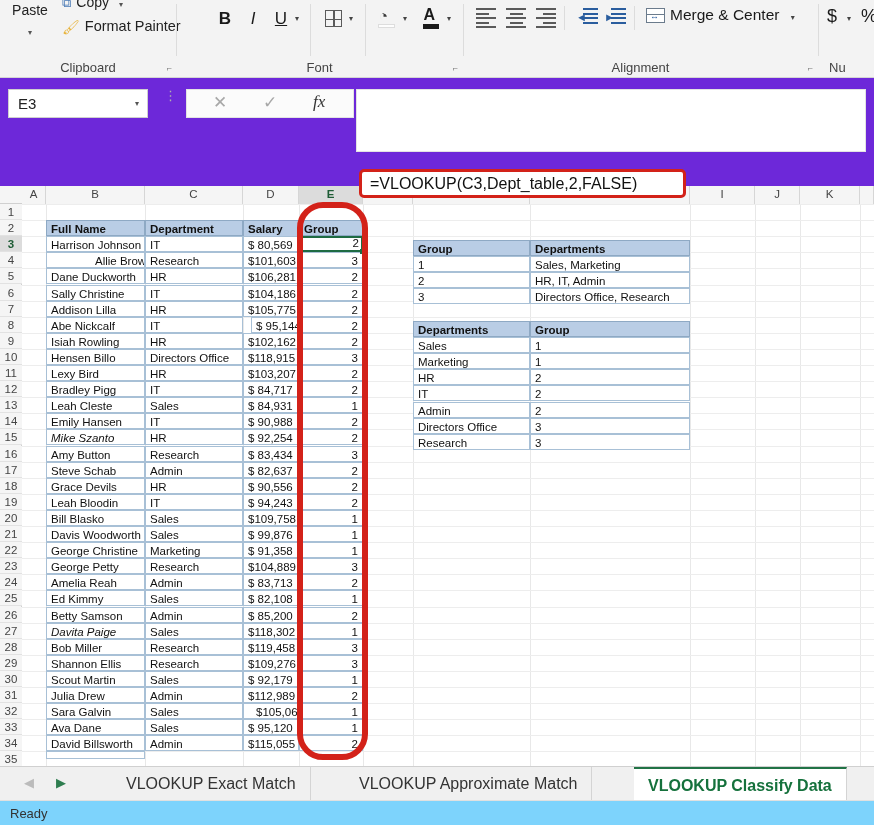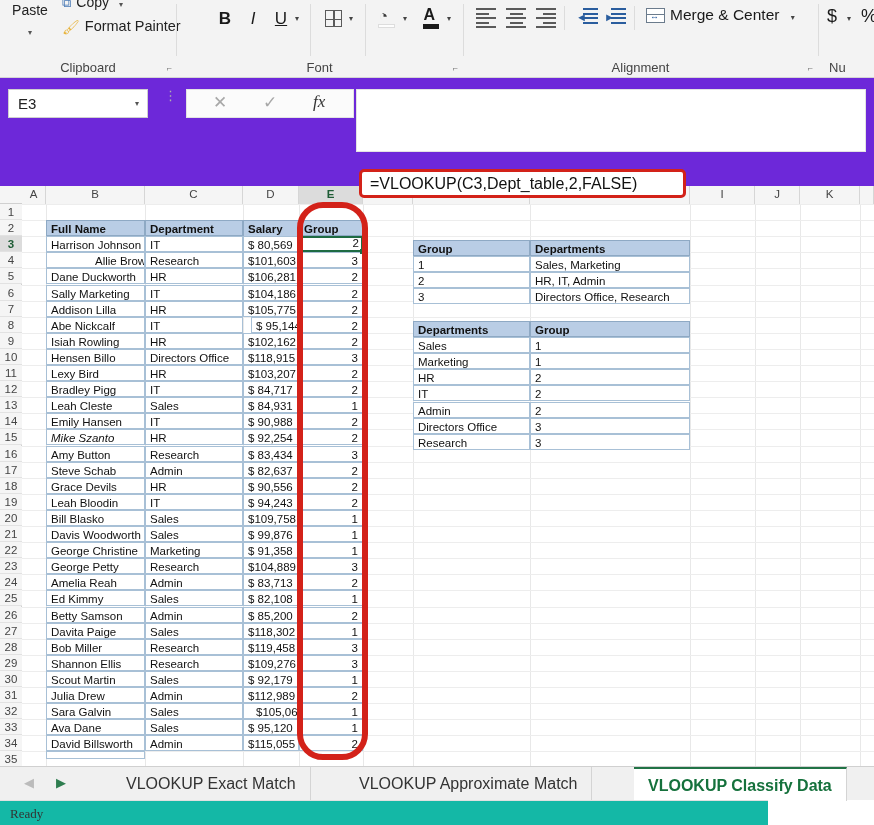--- a/index.html
+++ b/index.html
@@ -183,22 +183,22 @@
   .stab {
     position:absolute; top:0; height:34px; line-height:33px;
     font-size:16px; color:#333; padding:0 14px; white-space:nowrap;
     border-right:1px solid #d4d4d4;
   }
   .stab.active {
     background:#ffffff; color:#15713c; font-weight:bold;
     border-top:2px solid #217346; border-right:1px solid #d4d4d4;
   }
   .statusbar {
-    position:absolute; left:0; top:800px; width:768px; height:25px;
-    background:#14b8a6; border-top:1px solid #e0e0e0;font-family:Liberation Serif, serif;
+    position:absolute; left:0; top:800px; width:874px; height:25px;
+    background:#7dd3fc; border-top:1px solid #e0e0e0;
   }
   .statusbar .txt { position:absolute; left:10px; top:5px; font-size:13px; color:#333;}
 </style>
 </head>
 <body>
 
 <div class="ribbon">
 
   <div class="rgroup" style="left:0;width:176px;">
     <div class="paste-btn">
@@ -419,21 +419,21 @@
       <div class="dcell tbl-cell pad-l" style="left: 221px; top: 32.2px; width: 56px; height: 16.1px;">$  80,569</div>
       <div class="dcell tbl-cell num-right" style="left: 277px; top: 32.2px; width: 64px; height: 16.1px;">2</div>
       <div class="dcell tbl-cell pad-l" style="left: 24px; top: 48.3px; width: 99px; height: 16.1px; padding-left: 48px;">Allie Brown</div>
       <div class="dcell tbl-cell pad-l" style="left: 123px; top: 48.3px; width: 98px; height: 16.1px;">Research</div>
       <div class="dcell tbl-cell pad-l" style="left: 221px; top: 48.3px; width: 56px; height: 16.1px;">$101,603</div>
       <div class="dcell tbl-cell num-right" style="left: 277px; top: 48.3px; width: 64px; height: 16.1px;">3</div>
       <div class="dcell tbl-cell pad-l" style="left: 24px; top: 64.4px; width: 99px; height: 16.1px;">Dane Duckworth</div>
       <div class="dcell tbl-cell pad-l" style="left: 123px; top: 64.4px; width: 98px; height: 16.1px;">HR</div>
       <div class="dcell tbl-cell pad-l" style="left: 221px; top: 64.4px; width: 56px; height: 16.1px;">$106,281</div>
       <div class="dcell tbl-cell num-right" style="left: 277px; top: 64.4px; width: 64px; height: 16.1px;">2</div>
-      <div class="dcell tbl-cell pad-l" style="left: 24px; top: 80.5px; width: 99px; height: 16.1px;">Sally Marketing</div>
+      <div class="dcell tbl-cell pad-l" style="left: 24px; top: 80.5px; width: 99px; height: 16.1px;">Sally Christine</div>
       <div class="dcell tbl-cell pad-l" style="left: 123px; top: 80.5px; width: 98px; height: 16.1px;">IT</div>
       <div class="dcell tbl-cell pad-l" style="left: 221px; top: 80.5px; width: 56px; height: 16.1px;">$104,186</div>
       <div class="dcell tbl-cell num-right" style="left: 277px; top: 80.5px; width: 64px; height: 16.1px;">2</div>
       <div class="dcell tbl-cell pad-l" style="left: 24px; top: 96.6px; width: 99px; height: 16.1px;">Addison Lilla</div>
       <div class="dcell tbl-cell pad-l" style="left: 123px; top: 96.6px; width: 98px; height: 16.1px;">HR</div>
       <div class="dcell tbl-cell pad-l" style="left: 221px; top: 96.6px; width: 56px; height: 16.1px;">$105,775</div>
       <div class="dcell tbl-cell num-right" style="left: 277px; top: 96.6px; width: 64px; height: 16.1px;">2</div>
       <div class="dcell tbl-cell pad-l" style="left: 24px; top: 112.7px; width: 99px; height: 16.1px;">Abe Nickcalf</div>
       <div class="dcell tbl-cell pad-l" style="left: 123px; top: 112.7px; width: 98px; height: 16.1px;">IT</div>
       <div class="dcell tbl-cell pad-l" style="left: 221px; top: 112.7px; width: 56px; height: 16.1px; margin-left: 8px;">$  95,144</div>
@@ -503,21 +503,21 @@
       <div class="dcell tbl-cell pad-l" style="left: 221px; top: 370.3px; width: 56px; height: 16.1px;">$  83,713</div>
       <div class="dcell tbl-cell num-right" style="left: 277px; top: 370.3px; width: 64px; height: 16.1px;">2</div>
       <div class="dcell tbl-cell pad-l" style="left: 24px; top: 386.4px; width: 99px; height: 16.1px;">Ed Kimmy</div>
       <div class="dcell tbl-cell pad-l" style="left: 123px; top: 386.4px; width: 98px; height: 16.1px;">Sales</div>
       <div class="dcell tbl-cell pad-l" style="left: 221px; top: 386.4px; width: 56px; height: 16.1px;">$  82,108</div>
       <div class="dcell tbl-cell num-right" style="left: 277px; top: 386.4px; width: 64px; height: 16.1px;">1</div>
       <div class="dcell tbl-cell pad-l" style="left: 24px; top: 402.5px; width: 99px; height: 16.1px;">Betty Samson</div>
       <div class="dcell tbl-cell pad-l" style="left: 123px; top: 402.5px; width: 98px; height: 16.1px;">Admin</div>
       <div class="dcell tbl-cell pad-l" style="left: 221px; top: 402.5px; width: 56px; height: 16.1px;">$  85,200</div>
       <div class="dcell tbl-cell num-right" style="left: 277px; top: 402.5px; width: 64px; height: 16.1px;">2</div>
-      <div class="dcell tbl-cell pad-l" style="left: 24px; top: 418.6px; width: 99px; height: 16.1px;">Davita Paige</div>
+      <div class="dcell tbl-cell pad-l" style="left: 24px; top: 418.6px; width: 99px; height: 16.1px; font-style: italic;">Davita Paige</div>
       <div class="dcell tbl-cell pad-l" style="left: 123px; top: 418.6px; width: 98px; height: 16.1px;">Sales</div>
       <div class="dcell tbl-cell pad-l" style="left: 221px; top: 418.6px; width: 56px; height: 16.1px;">$118,302</div>
       <div class="dcell tbl-cell num-right" style="left: 277px; top: 418.6px; width: 64px; height: 16.1px;">1</div>
       <div class="dcell tbl-cell pad-l" style="left: 24px; top: 434.7px; width: 99px; height: 16.1px;">Bob Miller</div>
       <div class="dcell tbl-cell pad-l" style="left: 123px; top: 434.7px; width: 98px; height: 16.1px;">Research</div>
       <div class="dcell tbl-cell pad-l" style="left: 221px; top: 434.7px; width: 56px; height: 16.1px;">$119,458</div>
       <div class="dcell tbl-cell num-right" style="left: 277px; top: 434.7px; width: 64px; height: 16.1px;">3</div>
       <div class="dcell tbl-cell pad-l" style="left: 24px; top: 450.8px; width: 99px; height: 16.1px;">Shannon Ellis</div>
       <div class="dcell tbl-cell pad-l" style="left: 123px; top: 450.8px; width: 98px; height: 16.1px;">Research</div>
       <div class="dcell tbl-cell pad-l" style="left: 221px; top: 450.8px; width: 56px; height: 16.1px;">$109,276</div>

